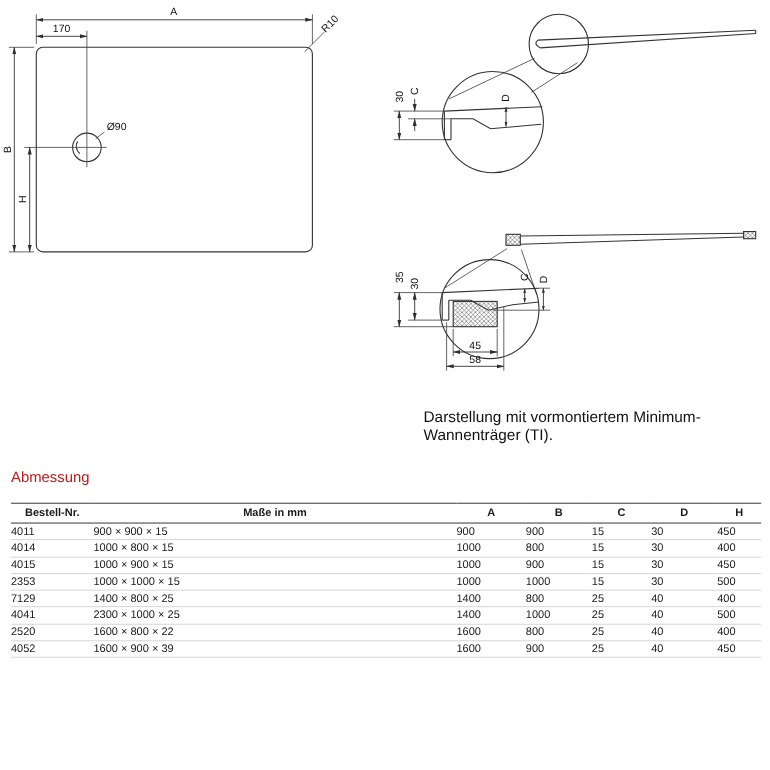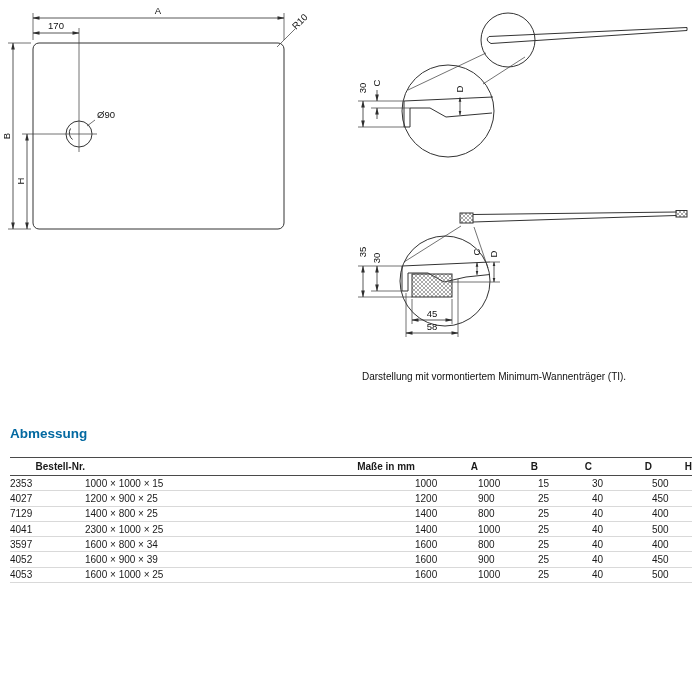--- a/index.html
+++ b/index.html
@@ -3,25 +3,25 @@
 <meta charset="utf-8">
 <style>
   * { margin:0; padding:0; box-sizing:border-box; }
   html,body { width:700px; height:700px; background:#fff; font-family:"Liberation Sans", sans-serif; }
   .page { position:relative; width:700px; height:700px; background:#fff; overflow:hidden; }
   .drawing { position:absolute; left:0; top:0; }
   svg .obj  { fill:none; stroke:#333; stroke-width:1; }
   svg .thin { fill:none; stroke:#444; stroke-width:0.75; }
   svg .dim  { fill:none; stroke:#2e2e2e; stroke-width:0.8; }
   svg text.lbl { font-family:"Liberation Sans", sans-serif; font-size:9.5px; fill:#111; }
-  .caption { position:absolute; left:362px; top:371px; font-size:10px; color:#111; }
-  .section-title { position:absolute; left:10px; top:426px; font-size:13.5px; font-weight:700; color:#0369a1; }
+  .caption { position:absolute; left:385px; top:371px; font-size:14px; color:#111; }
+  .section-title { position:absolute; left:10px; top:426px; font-size:13.5px; font-weight:400; color:#b91c1c; }
   table.dim-table { position:absolute; left:10px; top:457px; width:682px; border-collapse:collapse;
                     table-layout:fixed; font-size:10px; color:#1a1a1a; }
-  table.dim-table th { text-align:right; font-weight:700; height:18px; vertical-align:middle; padding:0;
+  table.dim-table th { text-align:center; font-weight:700; height:18px; vertical-align:middle; padding:0;
                        border-top:1px solid #4a4a4a; border-bottom:1px solid #4a4a4a;margin-left:20px; }
   table.dim-table td { height:15.3px; padding:0; vertical-align:middle; border-bottom:1px solid #d9d9d9; }
 </style>
 </head>
 <body>
 
 <div class="page">
 
   <svg class="drawing" width="700" height="410" viewBox="0 0 700 410">
     <defs>
@@ -173,78 +173,87 @@
           <th>Maße in mm</th>
           <th>A</th>
           <th>B</th>
           <th>C</th>
           <th>D</th>
           <th>H</th>
         </tr>
     </thead>
     <tbody>
         <tr>
+          <td>4011</td>
+          <td>900 × 900 × 15</td>
+          <td>900</td>
+          <td>900</td>
+          <td>15</td>
+          <td>30</td>
+          <td>450</td>
+        </tr>
+        <tr>
+          <td>4014</td>
+          <td>1000 × 800 × 15</td>
+          <td>1000</td>
+          <td>800</td>
+          <td>15</td>
+          <td>30</td>
+          <td>400</td>
+        </tr>
+        <tr>
+          <td>4015</td>
+          <td>1000 × 900 × 15</td>
+          <td>1000</td>
+          <td>900</td>
+          <td>15</td>
+          <td>30</td>
+          <td>450</td>
+        </tr>
+        <tr>
           <td>2353</td>
           <td>1000 × 1000 × 15</td>
           <td>1000</td>
           <td>1000</td>
           <td>15</td>
           <td>30</td>
           <td>500</td>
-        </tr>
-        <tr>
-          <td>4027</td>
-          <td>1200 × 900 × 25</td>
-          <td>1200</td>
-          <td>900</td>
-          <td>25</td>
-          <td>40</td>
-          <td>450</td>
         </tr>
         <tr>
           <td>7129</td>
           <td>1400 × 800 × 25</td>
           <td>1400</td>
           <td>800</td>
           <td>25</td>
           <td>40</td>
           <td>400</td>
         </tr>
         <tr>
           <td>4041</td>
           <td>2300 × 1000 × 25</td>
           <td>1400</td>
           <td>1000</td>
           <td>25</td>
           <td>40</td>
           <td>500</td>
         </tr>
         <tr>
-          <td>3597</td>
-          <td>1600 × 800 × 34</td>
+          <td>2520</td>
+          <td>1600 × 800 × 22</td>
           <td>1600</td>
           <td>800</td>
           <td>25</td>
           <td>40</td>
           <td>400</td>
         </tr>
         <tr>
           <td>4052</td>
           <td>1600 × 900 × 39</td>
           <td>1600</td>
           <td>900</td>
           <td>25</td>
           <td>40</td>
           <td>450</td>
         </tr>
-        <tr>
-          <td>4053</td>
-          <td>1600 × 1000 × 25</td>
-          <td>1600</td>
-          <td>1000</td>
-          <td>25</td>
-          <td>40</td>
-          <td>500</td>
-        </tr>
       </tbody>
   </table>
 
 </div>
 
 </body></html>

